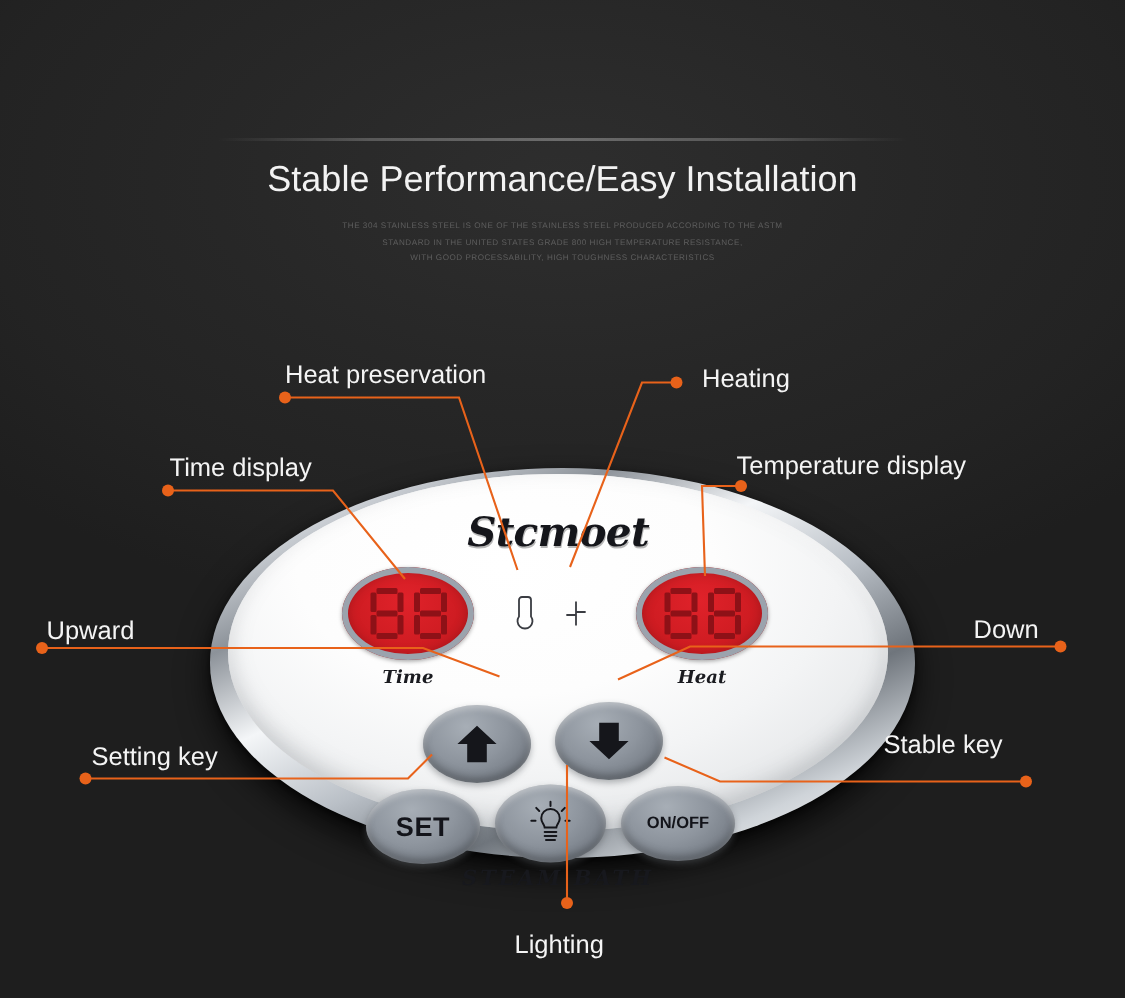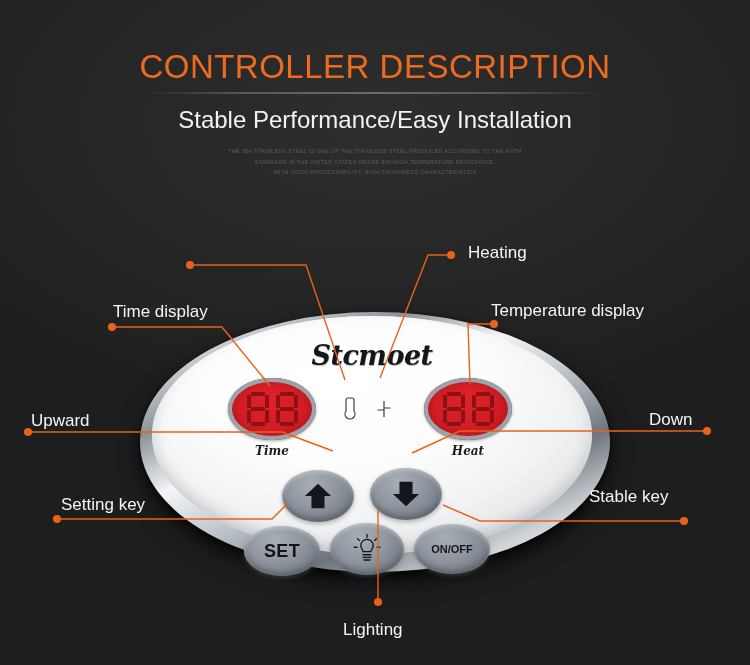--- a/index.html
+++ b/index.html
@@ -142,21 +142,20 @@
     position:absolute; width:8px; height:8px; border-radius:50%;
     background:#e8621a;
   }
   svg.leaders { position:absolute; left:0; top:0; width:750px; height:665px; pointer-events:none; }
   svg.leaders path, svg.leaders line { stroke:#e8621a; stroke-width:1.4; fill:none; }
 </style>
 </head>
 <body>
 
 <div id="header">
-  <div class="title">CONTROLLER DESCRIPTION</div>
   <div class="divider"></div>
   <div class="subtitle">Stable Performance/Easy Installation</div>
   <div class="desc">
     <div>THE 304 STAINLESS STEEL IS ONE OF THE STAINLESS STEEL PRODUCED ACCORDING TO THE ASTM</div>
     <div>STANDARD IN THE UNITED STATES GRADE 800 HIGH TEMPERATURE RESISTANCE,</div>
     <div>WITH GOOD PROCESSABILITY, HIGH TOUGHNESS CHARACTERISTICS</div>
   </div>
 </div>
 
 <div id="stage">
@@ -276,20 +275,21 @@
   <span class="dot" style="left:186px; top:261px;"></span>
   <span class="dot" style="left:447px; top:251px;"></span>
   <span class="dot" style="left:108px; top:323px;"></span>
   <span class="dot" style="left:490px; top:320px;"></span>
   <span class="dot" style="left:24px;  top:428px;"></span>
   <span class="dot" style="left:703px; top:427px;"></span>
   <span class="dot" style="left:53px;  top:515px;"></span>
   <span class="dot" style="left:680px; top:517px;"></span>
   <span class="dot" style="left:374px; top:598px;"></span>
 
+  <span class="callout-label" style="left:190px; top:240px;">Heat preservation</span>
   <span class="callout-label" style="left:468px; top:243px;">Heating</span>
   <span class="callout-label" style="left:113px; top:302px;">Time display</span>
   <span class="callout-label" style="left:491px; top:301px;">Temperature display</span>
   <span class="callout-label" style="left:31px;  top:411px;">Upward</span>
   <span class="callout-label" style="left:649px; top:410px;">Down</span>
   <span class="callout-label" style="left:61px;  top:495px;">Setting key</span>
   <span class="callout-label" style="left:589px; top:487px;">Stable key</span>
   <span class="callout-label" style="left:343px; top:620px;">Lighting</span>
 </div>
 

